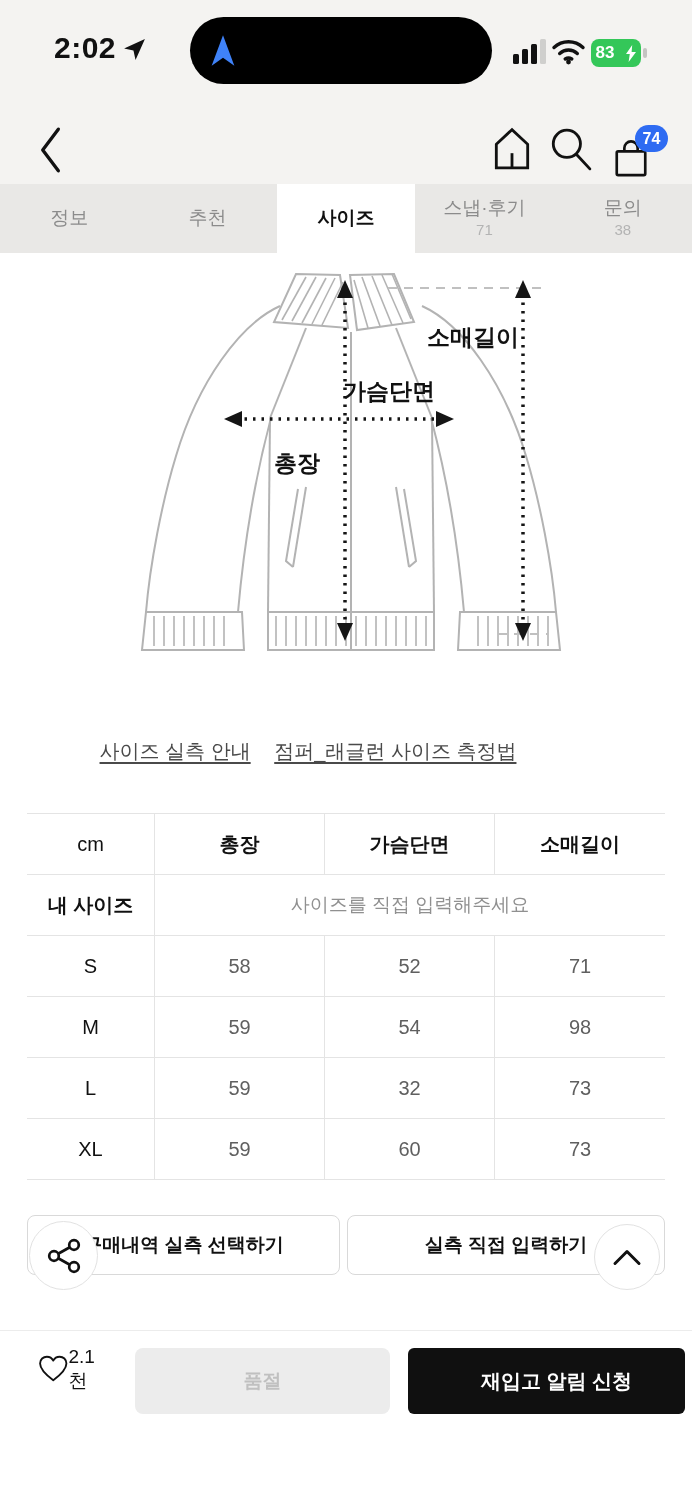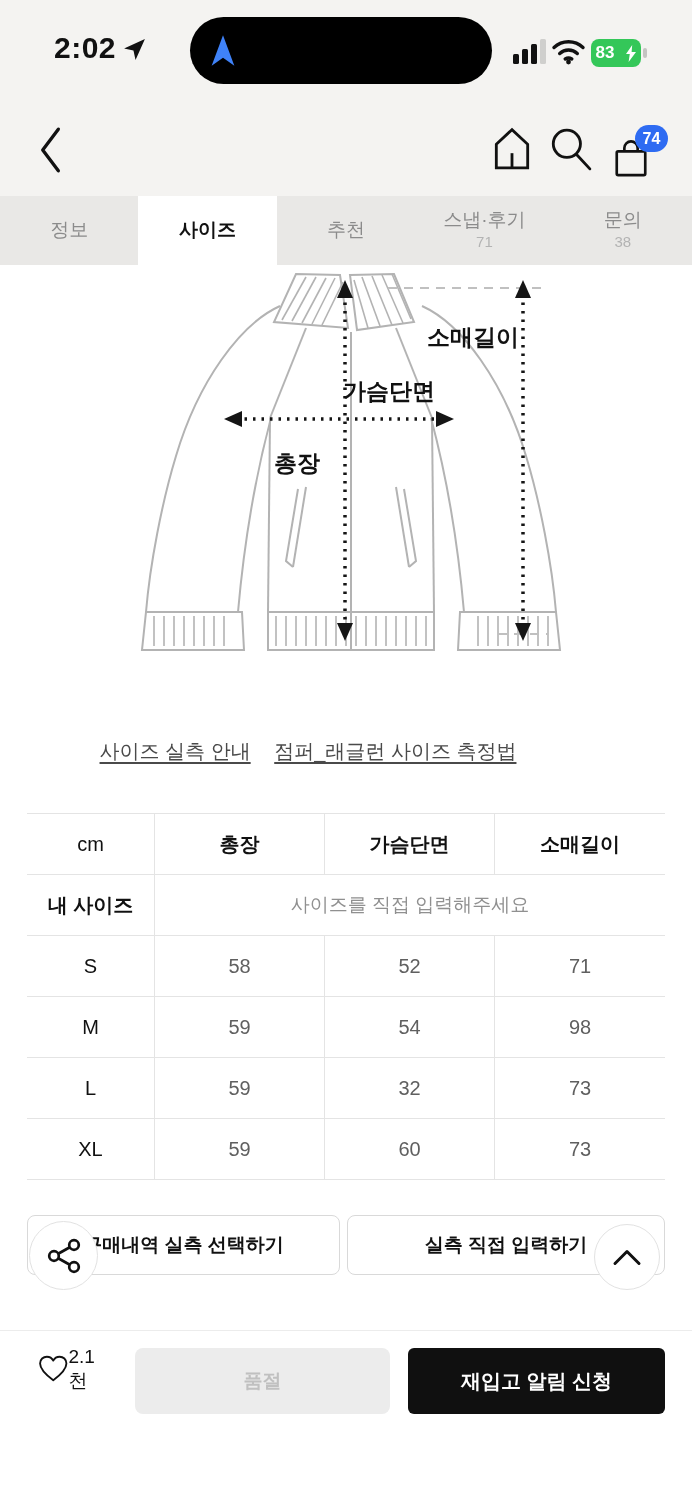--- a/index.html
+++ b/index.html
@@ -22,21 +22,21 @@
 
   .back-btn{position:absolute;left:36px;top:125px;}
   .home-btn{position:absolute;left:491px;top:126px;}
   .search-btn{position:absolute;left:548px;top:126px;}
   .bag-btn{position:absolute;left:606px;top:124px;width:66px;height:60px;}
   .bag-svg{position:absolute;left:6px;top:14px;}
   .badge{position:absolute;left:29px;top:1px;min-width:33px;height:27px;background:#2e6bf2;border-radius:14px;
          color:#fff;font-size:16px;font-weight:700;display:flex;align-items:center;justify-content:center;padding:0 5px;box-sizing:border-box;}
 
   
-  .tabbar{position:absolute;left:0;top:196px;width:692px;height:69px;background:#e9e8e6;display:flex;}
+  .tabbar{position:absolute;left:0;top:184px;width:692px;height:69px;background:#e9e8e6;display:flex;}
   .tab{flex:1 1 20%;display:flex;flex-direction:column;align-items:center;justify-content:center;
        color:#8b8b8b;font-size:19px;cursor:pointer;line-height:1.1;}
   .tab .cnt{font-size:15px;color:#b3b3b3;margin-top:3px;}
   .tab.active{background:#fff;color:#111;font-weight:700;}
 
   
   .diagram{position:absolute;left:100px;top:268px;}
   .diagram text{font-family:"Liberation Sans",sans-serif;font-weight:700;font-size:23px;fill:#111;}
 
   
@@ -70,21 +70,21 @@
 
   
   .bottombar{position:absolute;left:0;top:1330px;width:692px;height:170px;background:#fff;border-top:1px solid #ececec;box-sizing:border-box;}
   .like{position:absolute;left:38px;top:12px;width:62px;display:flex;flex-direction:row;align-items:center;cursor:pointer;}
   .like-count{font-size:19px;font-weight:500;margin-top:3px;color:#111;}
   .soldout-btn{position:absolute;left:135px;top:17px;width:255px;height:66px;background:#ececec;border:none;border-radius:8px;
                font-size:19px;font-weight:600;color:#c0c0c0;display:flex;align-items:center;justify-content:center;
                font-family:"Liberation Sans",sans-serif;}
   .restock-btn{position:absolute;left:408px;top:17px;width:257px;height:66px;background:#101010;border:none;border-radius:6px;
                font-size:20px;font-weight:700;color:#fff;display:flex;align-items:center;justify-content:center;cursor:pointer;
-               font-family:"Liberation Sans",sans-serif;}
+               font-family:"Liberation Sans",sans-serif;padding-left:20px;}
 </style>
 </head>
 <body>
 
 <div class="screen">
 
   <div class="header">
 
     <div class="time">2:02</div>
     <svg class="loc-icon" width="25" height="25" viewBox="0 0 24 24">
@@ -136,25 +136,25 @@
         <rect x="5" y="13" width="30" height="25" rx="1.5" fill="none" stroke="#111" stroke-width="2.8"></rect>
       </svg>
       <div class="badge">74</div>
     </div>
   </div>
 
   <div class="tabbar">
     <div class="tab">
       <span>정보</span>
     </div>
+    <div class="tab">
+      <span>추천</span>
+    </div>
     <div class="tab active">
       <span>사이즈</span>
-    </div>
-    <div class="tab">
-      <span>추천</span>
     </div>
     <div class="tab">
       <span>스냅·후기</span>
       <span class="cnt">71</span>
     </div>
     <div class="tab">
       <span>문의</span>
       <span class="cnt">38</span>
     </div>
   </div>

